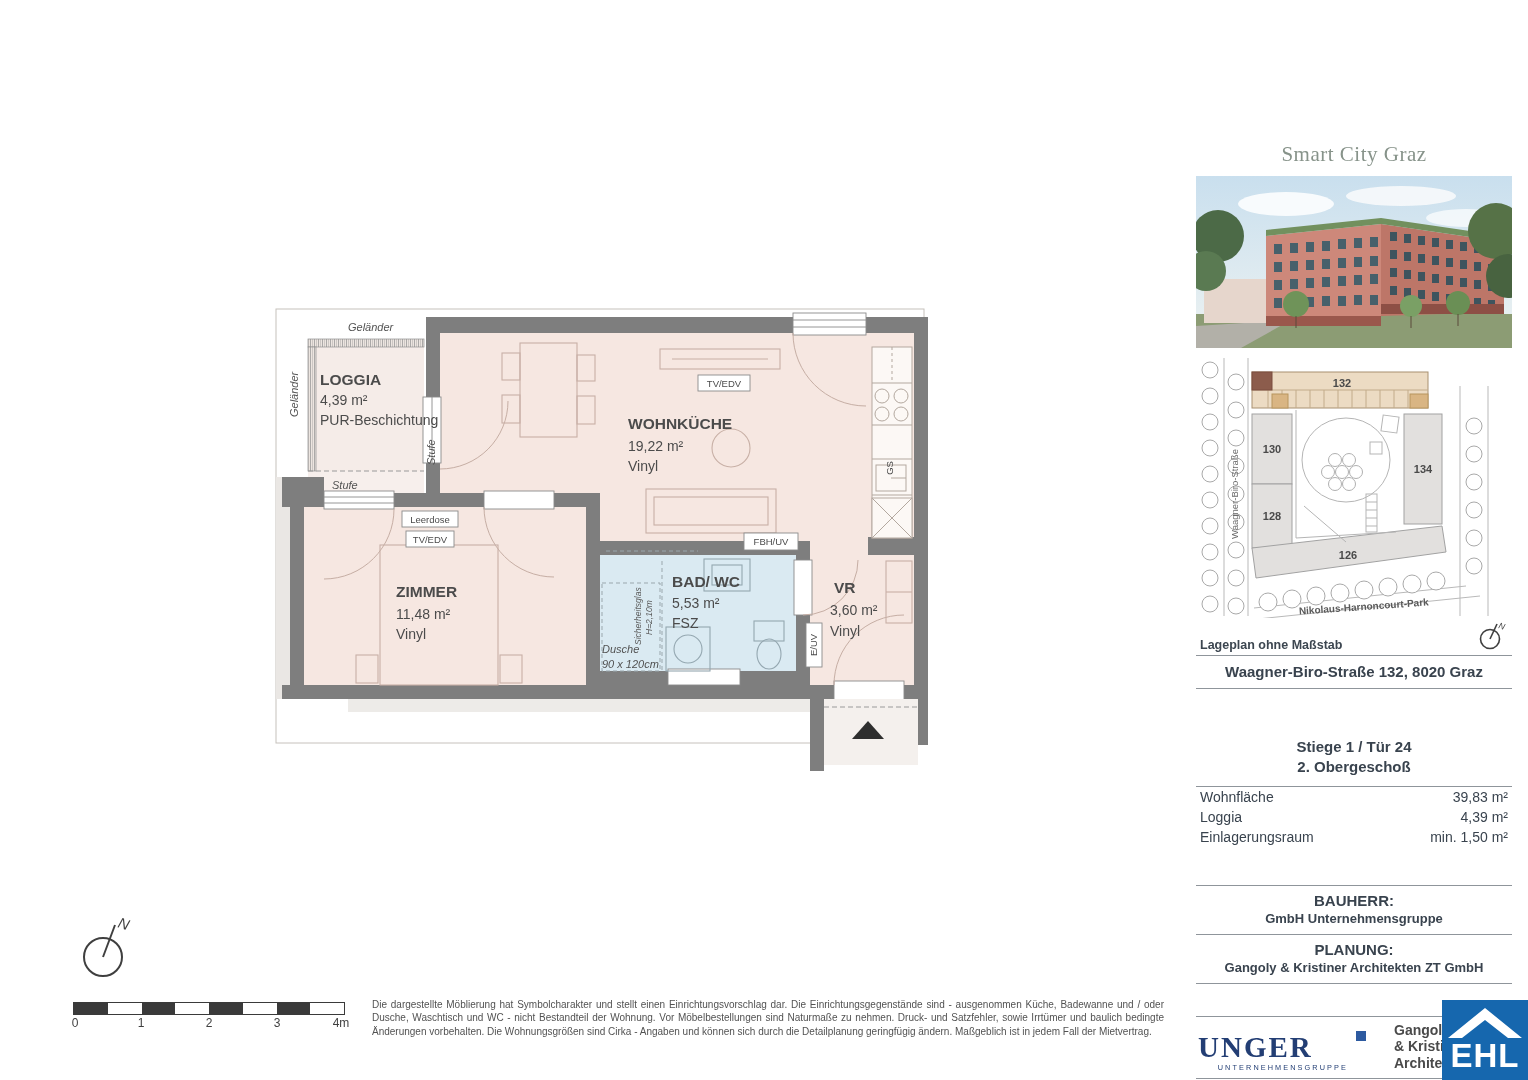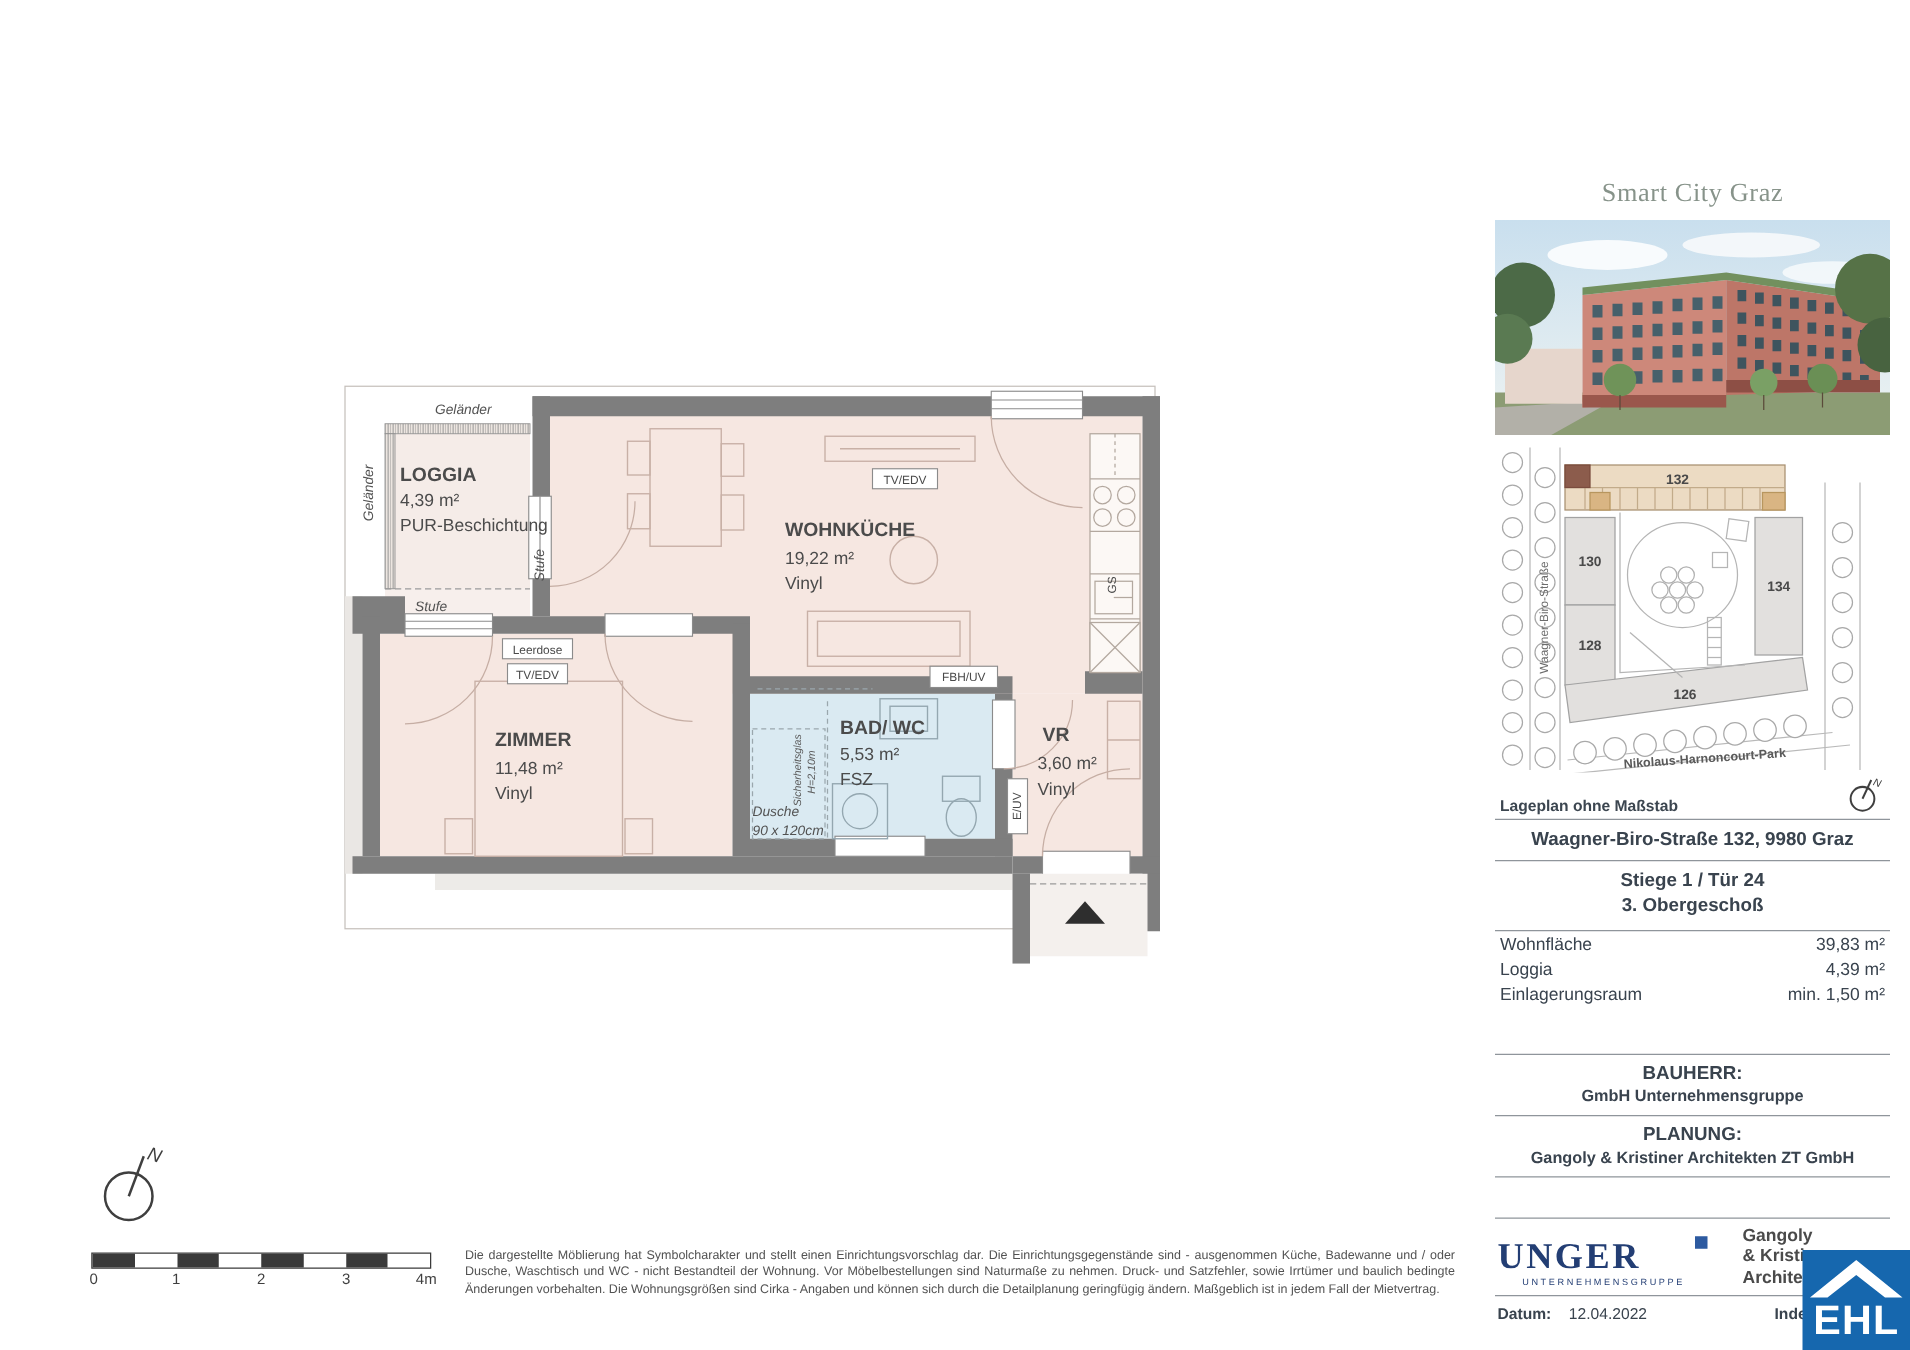--- a/index.html
+++ b/index.html
@@ -41,21 +41,21 @@
   #panel{position:absolute;left:1196px;top:142px;width:316px;color:#39434e;}
   #panel .title{text-align:center;font-family:"Liberation Serif", serif;
                 font-size:21px;letter-spacing:0.5px;color:#87938a;}
   #panel .photo{margin-top:9px;}
   #panel .siteplan{margin-top:8px;}
   .caption-row{display:flex;justify-content:space-between;align-items:flex-end;
                margin-top:2px;padding:0 4px 3px 4px;}
   .caption-row .cap{font-size:12.5px;font-weight:bold;color:#3c4650;}
   .rule{border-top:1px solid #8f959b;margin:0;}
   .addr{font-size:15px;font-weight:bold;text-align:center;padding:7px 0 8px;color:#39434e;}
-  .unit{font-size:15px;font-weight:bold;text-align:center;line-height:1.35;padding:6px 0 8px;}
+  .unit{font-size:15px;font-weight:bold;text-align:center;line-height:1.35;padding:6px 0 8px;margin-top:42px;}
   .apttype{font-size:15px;font-weight:bold;padding:9px 4px 6px;}
   .metric{display:flex;justify-content:space-between;font-size:14px;padding:2px 4px;}
   .block{padding:6px 0 8px;text-align:center;}
   .block .lab{font-size:15px;font-weight:bold;}
   .block .val{font-size:13px;font-weight:bold;margin-top:2px;}
   .logorow{display:flex;align-items:flex-end;padding:7px 2px 6px;height:48px;}
   .unger{position:relative;width:178px;}
   .unger .word{font-family:"Liberation Serif", serif;font-weight:bold;font-size:29px;
                color:#233e74;letter-spacing:2px;line-height:1;}
   .unger .sq{position:absolute;left:158px;top:-2px;width:10px;height:10px;background:#2d5aa0;}
@@ -475,25 +475,25 @@
     <div class="caption-row">
       <span class="cap">Lageplan ohne Maßstab</span>
       <svg width="32" height="32" viewBox="0 0 32 32">
         <circle cx="14" cy="19" r="9.5" fill="none" stroke="#3f3f3f" stroke-width="1.6"></circle>
         <line x1="14" y1="19" x2="21" y2="4" stroke="#3f3f3f" stroke-width="1.6"></line>
         <text x="0" y="0" transform="translate(22,8) rotate(18)" font-size="8.5" font-style="italic" fill="#3f3f3f">N</text>
       </svg>
     </div>
 
     <div class="rule"></div>
-    <div class="addr">Waagner-Biro-Straße 132, 9980 Graz</div>
+    <div class="addr">Waagner-Biro-Straße 132, 8020 Graz</div>
     <div class="rule"></div>
     <div class="unit">
       <div>Stiege 1 / Tür 24</div>
-      <div>3. Obergeschoß</div>
+      <div>2. Obergeschoß</div>
     </div>
     <div class="rule"></div>
     <div class="metric">
       <span>Wohnfläche</span>
         <span>39,83 m²</span>
     </div>
     <div class="metric">
       <span>Loggia</span>
         <span>4,39 m²</span>
     </div>

